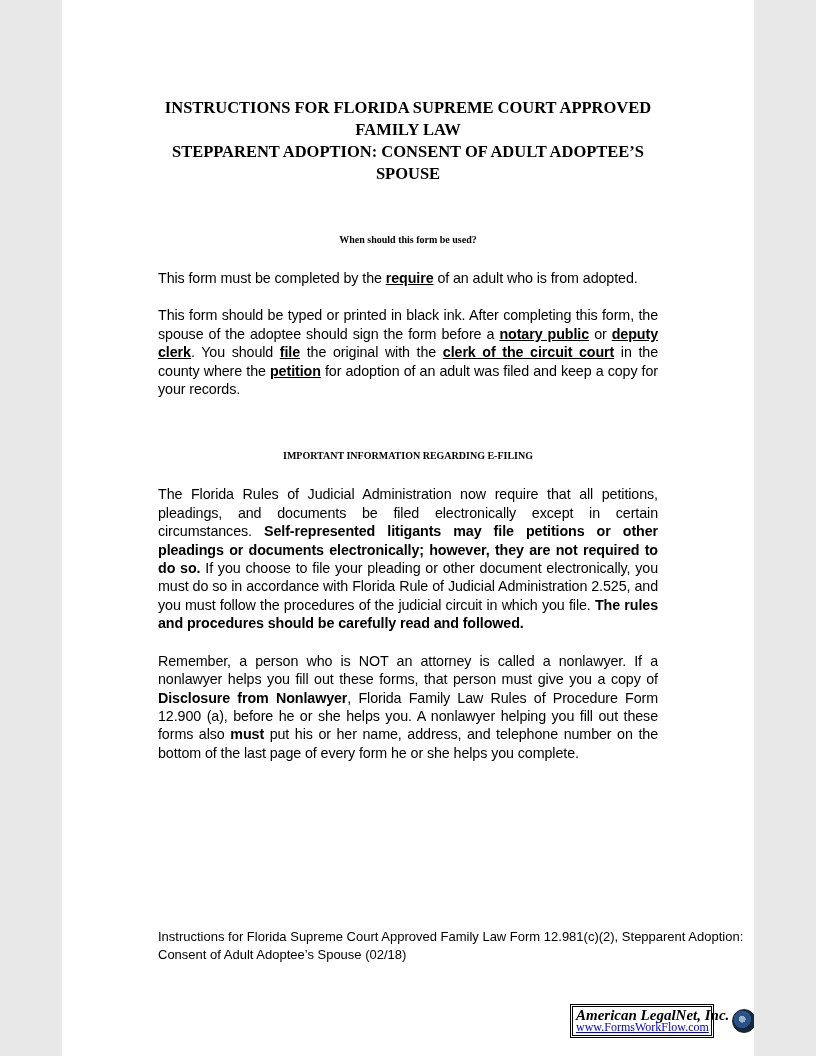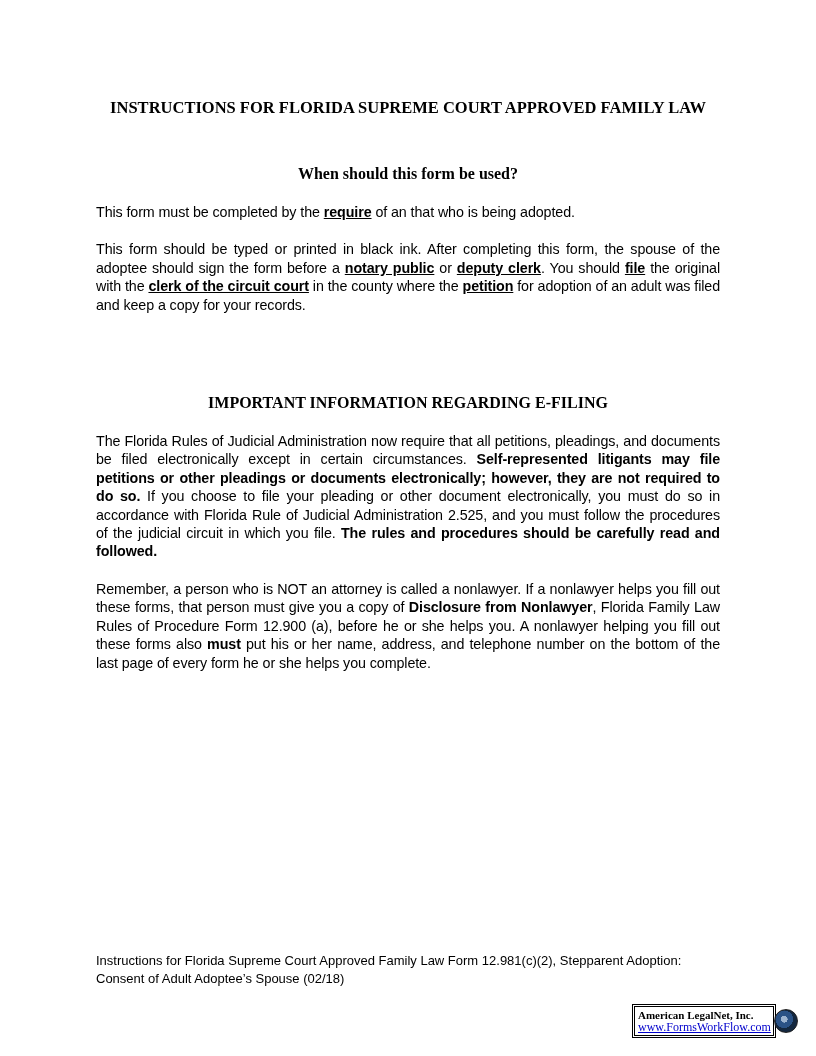--- a/index.html
+++ b/index.html
@@ -1,18 +1,18 @@
 <!DOCTYPE html>
 <html><head>
 <meta charset="utf-8">
 <style>
   html, body { margin: 0; padding: 0; background: #e8e8e8; }
   .page {
     position: relative;
-    width: 816px;
+    width: 692px;
     height: 1056px;
     margin: 0 auto;
     background: #ffffff;
     font-family: "Liberation Sans", sans-serif;
     color: #000;
     overflow: hidden;
   }
   .content { padding: 0 96px; }
 
   .title {
@@ -22,41 +22,41 @@
     font-weight: bold;
     font-size: 16.5px;
     line-height: 22px;
     text-align: center;
   }
 
   .heading {
     margin: 0;
     font-family: "Liberation Serif", serif;
     font-weight: bold;
-    font-size: 16px;
+    font-size: 10px;
     line-height: 20px;
     text-align: center;
   }
   .h-when   { margin-top: 45px; }
-  .h-efiling{ margin-top: 79px; }
+  .h-efiling{ margin-top: 48px; }
   .h-notes  { margin-top: 50px; }
 
   p.body {
     margin: 19px 0 0 0;
     font-size: 14.3px;
     line-height: 18.4px;
     text-align: justify;
     letter-spacing: -0.1px;
   }
   p.body span.b { font-weight: bold; }
   p.body span.u { text-decoration: underline; }
 
   .footer {
     position: absolute;
-    top: 952px;
+    top: 928px;
     left: 96px;
     width: 624px;
     font-size: 13px;
     line-height: 17.5px;
     text-align: left;
   }
 
   .logo-box {
     position: absolute;
     top: 1004px;
@@ -64,44 +64,45 @@
     width: 132px;
     height: 26px;
     border: 3px double #000;
     background: #fff;
     display: flex;
     align-items: center;
     padding: 1px 3px;
     box-sizing: content-box;
   }
   .logo-text { flex: 1; font-family: "Liberation Serif", serif; }
-  .logo-company { font-weight: bold; font-size: 11px; line-height: 12px; white-space: nowrap; }
+  .logo-company { font-weight: bold; font-size: 15px; line-height: 12px; white-space: nowrap; font-style: italic; }
   .logo-url { font-size: 12px; line-height: 12px; text-decoration: underline; white-space: nowrap; }
   .logo-circle {
     width: 22px; height: 22px;
     border-radius: 50%;
     border: 1px solid #222;
     background: radial-gradient(circle at 42% 42%, #9db4d0 0 18%, #2a5286 19% 48%, #13273f 49% 100%);
     flex: 0 0 auto;
     margin-left: 3px;
   }
 </style>
 </head>
 <body>
 
 <div class="page">
   <div class="content">
 
     <h1 class="title">
       <div>INSTRUCTIONS FOR FLORIDA SUPREME COURT APPROVED FAMILY LAW</div>
+      <div>STEPPARENT ADOPTION: CONSENT OF ADULT ADOPTEE’S SPOUSE</div>
     </h1>
 
     <section>
       <h2 class="heading h-when">When should this form be used?</h2>
-      <p class="body"><span>This form must be completed by the </span><span class="b u">require</span><span> of an that who is being adopted.</span></p>
+      <p class="body"><span>This form must be completed by the </span><span class="b u">require</span><span> of an adult who is from adopted.</span></p>
       <p class="body"><span>This form should be typed or printed in black ink. After completing this form, the spouse of the adoptee should sign the form before a </span><span class="b u">notary public</span><span> or </span><span class="b u">deputy clerk</span><span>. You should </span><span class="b u">file</span><span> the original with the </span><span class="b u">clerk of the circuit court</span><span> in the county where the </span><span class="b u">petition</span><span> for adoption of an adult was filed and keep a copy for your records.</span></p>
     </section>
 
     <section>
       <h2 class="heading h-efiling">IMPORTANT INFORMATION REGARDING E-FILING</h2>
       <p class="body"><span>The Florida Rules of Judicial Administration now require that all petitions, pleadings, and documents be filed electronically except in certain circumstances. </span><span class="b">Self-represented litigants may file petitions or other pleadings or documents electronically; however, they are not required to do so.</span><span> If you choose to file your pleading or other document electronically, you must do so in accordance with Florida Rule of Judicial Administration 2.525, and you must follow the procedures of the judicial circuit in which you file. </span><span class="b">The rules and procedures should be carefully read and followed.</span></p>
     </section>
 
     <section>
       <p class="body"><span>Remember, a person who is NOT an attorney is called a nonlawyer. If a nonlawyer helps you fill out these forms, that person must give you a copy of </span><span class="b">Disclosure from Nonlawyer</span><span>, Florida Family Law Rules of Procedure Form 12.900 (a), before he or she helps you.  A nonlawyer helping you fill out these forms also </span><span class="b">must</span><span> put his or her name, address, and telephone number on the bottom of the last page of every form he or she helps you complete.</span></p>

